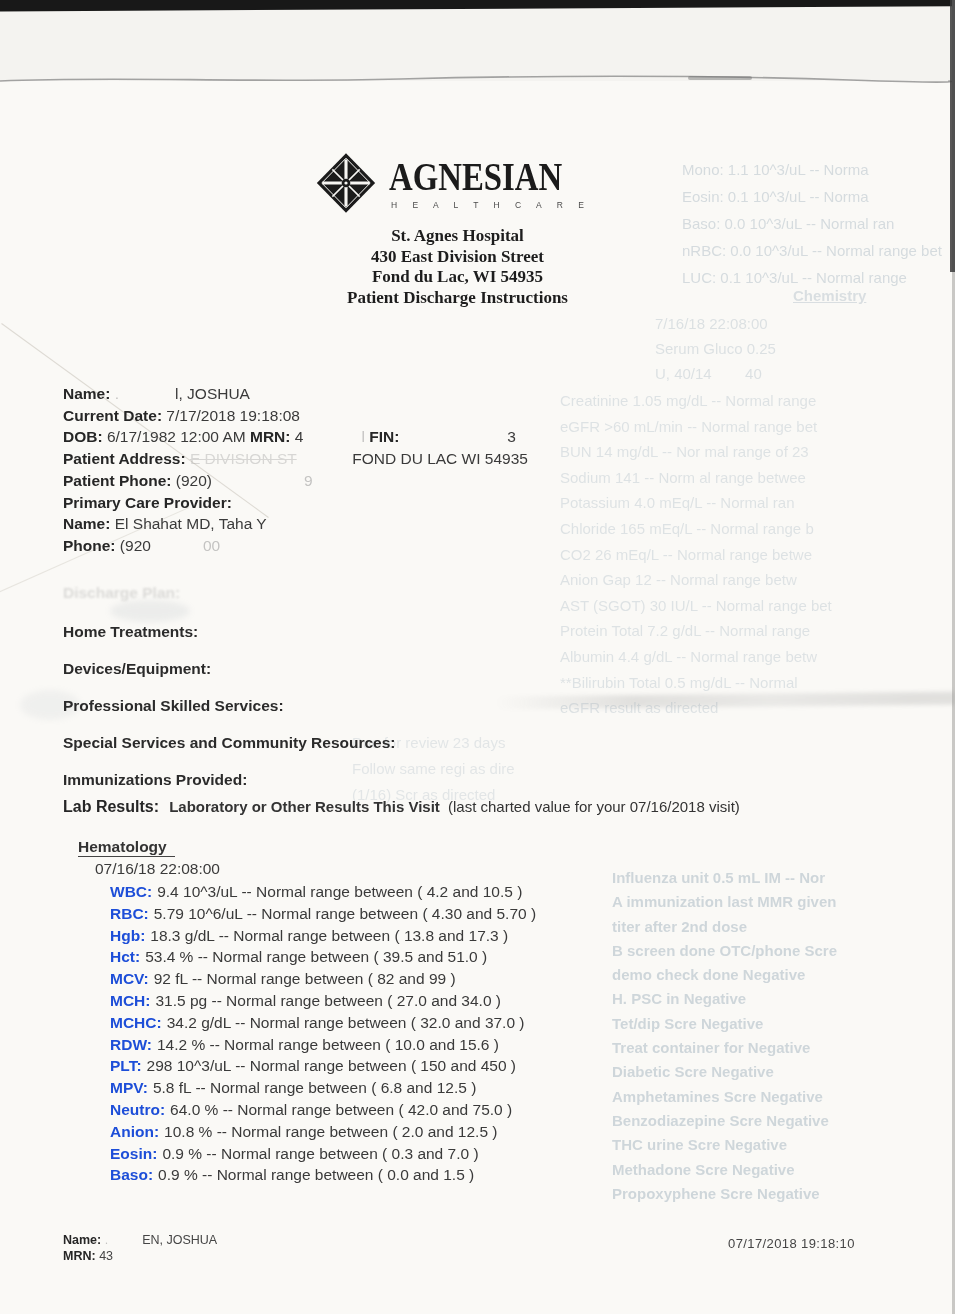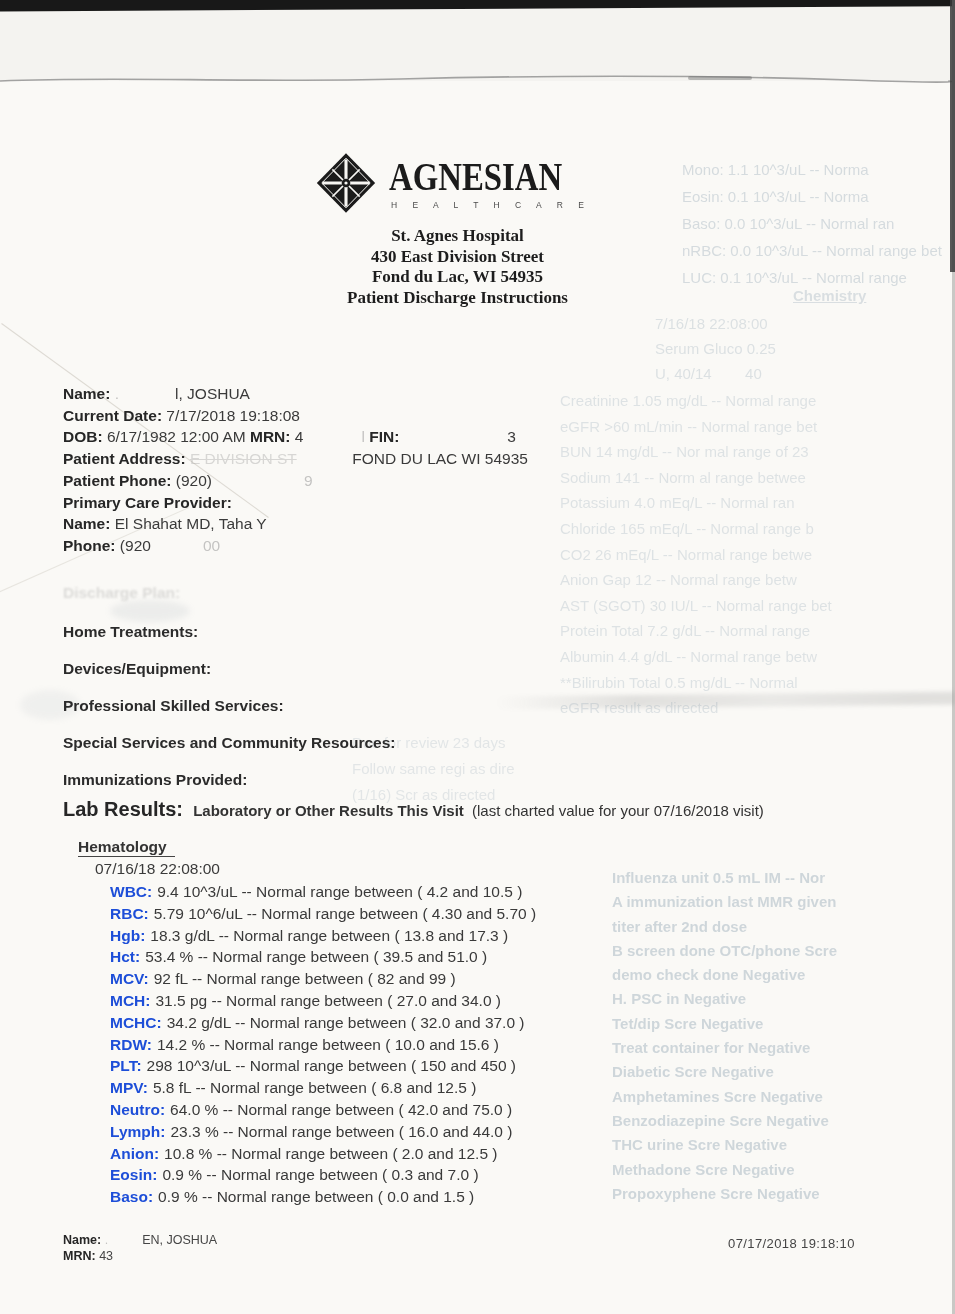--- a/index.html
+++ b/index.html
@@ -55,21 +55,21 @@
 
   .ghostline{position:absolute;left:63px;top:584px;font-size:15.5px;font-weight:700;color:#6f6f6f;
     opacity:.22;filter:blur(1px);}
 
   
   .sections{position:absolute;left:63px;top:613px;font-size:15.5px;font-weight:700;
     line-height:37px;color:#2b2b2b;}
 
   
   .labline{position:absolute;left:63px;top:798px;font-size:15px;color:#333;}
-  .labline .l1{font-weight:700;font-size:20px;color:#262626;margin-right:6px;}
+  .labline .l1{font-weight:700;font-size:16px;color:#262626;margin-right:6px;}
   .labline .l2{font-weight:700;font-size:15px;margin-right:4px;}
   .hema{position:absolute;left:78px;top:838px;font-size:15.5px;font-weight:700;color:#333;
     border-bottom:1.5px solid #444;padding-right:8px;padding-bottom:0;}
   .labdate{position:absolute;left:95px;top:860px;font-size:15.5px;color:#3a3a3a;}
   .labrows{position:absolute;left:110px;top:881px;font-size:15.5px;line-height:21.8px;color:#3a3a3a;}
   .lab-name{font-weight:700;color:#1d4ed8;margin-right:5px;}
 
   
   .footer{position:absolute;left:63px;top:1233px;font-size:12.5px;line-height:15.5px;color:#454545;}
   .footer-date{position:absolute;left:728px;top:1236px;font-size:13px;letter-spacing:.4px;color:#454545;}
@@ -268,23 +268,20 @@
       </div>
 
       <div class="lab-row">
         <span class="lab-name">MPV:</span><span class="lab-rest">5.8 fL -- Normal range between ( 6.8 and 12.5 )</span>
       </div>
 
       <div class="lab-row">
         <span class="lab-name">Neutro:</span><span class="lab-rest">64.0 % -- Normal range between ( 42.0 and 75.0 )</span>
       </div>
 
-      <div class="lab-row">
-        <span class="lab-name">Lymph:</span><span class="lab-rest">23.3 % -- Normal range between ( 16.0 and 44.0 )</span>
-      </div>
 
       <div class="lab-row">
         <span class="lab-name">Anion:</span><span class="lab-rest">10.8 % -- Normal range between ( 2.0 and 12.5 )</span>
       </div>
 
       <div class="lab-row">
         <span class="lab-name">Eosin:</span><span class="lab-rest">0.9 % -- Normal range between ( 0.3 and 7.0 )</span>
       </div>
 
       <div class="lab-row">

